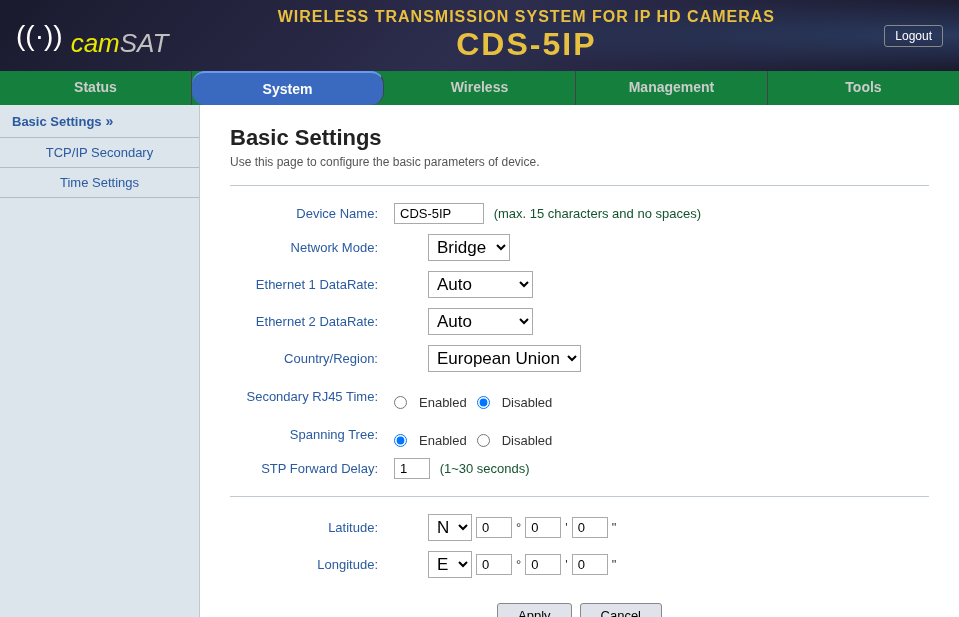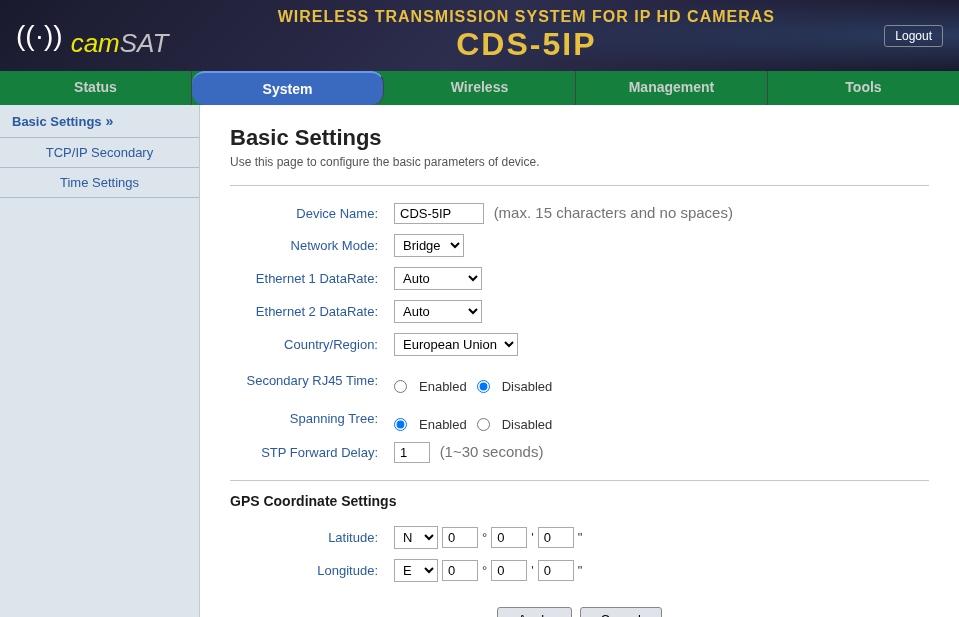--- a/index.html
+++ b/index.html
@@ -108,24 +108,25 @@
       width: 160px; text-align: right; padding-right: 12px;
       color: #2a5a9f; font-size: 13px; white-space: nowrap;
     }
     .form-table td.value { color: #333; }
 
     input[type="text"] {
       border: 1px solid #aaa; padding: 2px 5px; font-size: 13px;
       background: white;
     }
     select {
-      border: 1px solid #aaa; padding: 2px 4px; font-size: 13px;
+      border: 1px solid #aaa; padding: 2px 4px; font-size: 17px;
       background: white;
-    }
-    .hint-text { color: #737373; font-size: 15px; margin-left: 6px; }
+      margin-left: 34px;
+    }
+    .hint-text { color: #14532d; font-size: 13px; margin-left: 6px; }
 
     .radio-group { display: flex; align-items: center; gap: 10px; }
     .radio-group label { display: flex; align-items: center; gap: 12px; cursor: pointer; color: #333; font-size: 13px; margin-top: 13px; }
 
     
     .gps-coord { display: flex; align-items: center; gap: 4px; }
     .gps-coord input[type="text"] { width: 36px; }
     .coord-sep { color: #333; font-size: 13px; }
 
     
@@ -263,21 +264,20 @@
         <td class="value">
           <input type="text" style="width: 36px;" value="1">
           <span class="hint-text">(1~30 seconds)</span>
         </td>
       </tr>
     </tbody>
       </table>
 
     <hr class="section-divider">
 
-    <div class="section-heading">GPS Coordinate Settings</div>
 
     <table class="form-table">
       <tbody>
           <tr>
         <td class="label">Latitude:</td>
         <td class="value">
           <div class="gps-coord">
             <select style="width:44px;">
               <option>N</option>
               <option>S</option>

